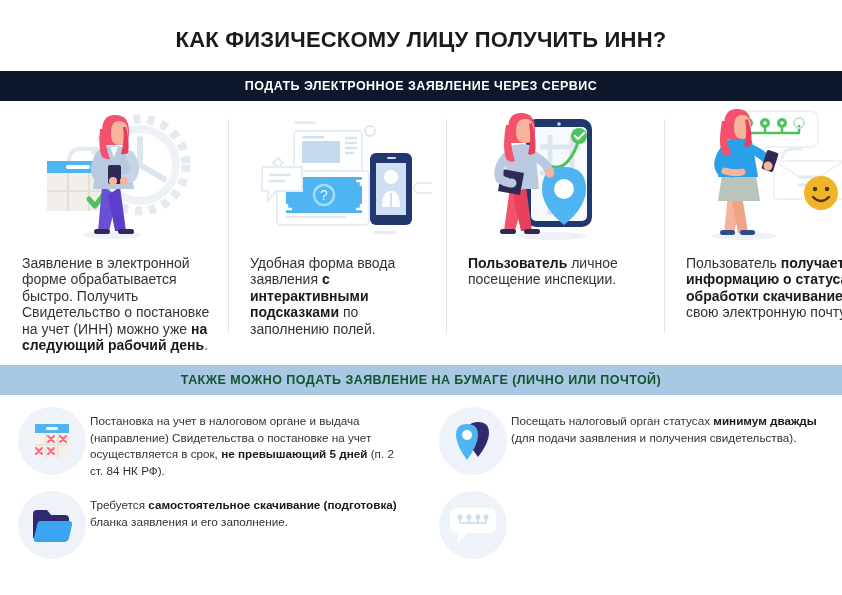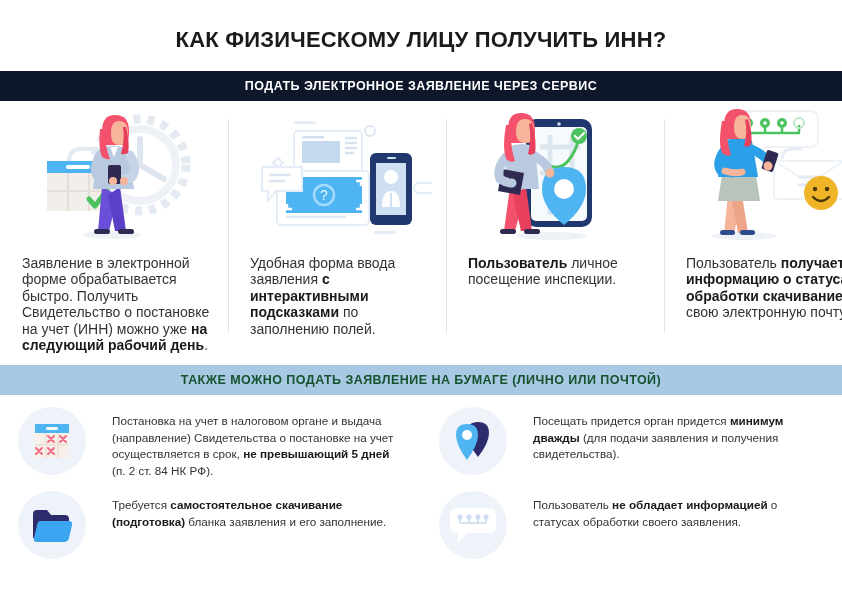--- a/index.html
+++ b/index.html
@@ -54,21 +54,21 @@
     font-size:14px;line-height:16.4px;color:#333333;padding:14px 4px 0 8px;
   }
   .caption b{font-weight:bold;color:#1a1a1a;}
 
   
   .bottom{
     display:flex;padding:12px 0 0 0;
   }
   .bcol{flex:1;padding:0 18px;box-sizing:border-box;}
   .brow{
-    display:flex;align-items:flex-start;gap:26px;margin-bottom:10px;min-height:74px;
+    display:flex;align-items:flex-start;gap:4px;margin-bottom:10px;min-height:74px;
   }
   .bicon{
     width:68px;height:68px;border-radius:50%;background:#eef3fa;
     flex:0 0 68px;display:flex;align-items:center;justify-content:center;
   }
   .btext{
     font-size:11.7px;line-height:16.6px;color:#333333;padding-top:6px;
   }
   .btext b{font-weight:bold;color:#1a1a1a;}
   svg{display:block;}
@@ -313,38 +313,35 @@
 
       <div class="brow">
         <div class="bicon">
           <svg width="44" height="42" viewBox="0 0 44 42">
             <path d="M27 2 q11 0 11 11 q0 10 -11 24 q-11 -14 -11 -24 q0 -11 11 -11z" fill="#2e2a6e"></path>
             <path d="M16 4 q11 0 11 11 q0 10 -11 25 q-11 -15 -11 -25 q0 -11 11 -11z" fill="#4eb4f2"></path>
             <circle cx="16" cy="15" r="5" fill="#ffffff"></circle>
           </svg>
         </div>
         <div class="btext">
-          <span>Посещать придется орган придется </span><b>минимум дважды</b><span> (для подачи заявления и получения свидетельства).</span>
+          <span>Посещать налоговый орган статусах </span><b>минимум дважды</b><span> (для подачи заявления и получения свидетельства).</span>
         </div>
       </div>
 
       <div class="brow">
         <div class="bicon">
           <svg width="48" height="38" viewBox="0 0 48 38">
             <path d="M8 2 h32 q7 0 7 8 v9 q0 8 -7 8 h-22 l-9 10 v-10 h-1 q-7 0 -7 -8 v-9 q0 -8 7 -8z" fill="#ffffff"></path>
             <path d="M11 17 h26" stroke="#ccdcee" stroke-width="1.6"></path>
             <path d="M11 12 v5 M20 12 v5 M29 12 v5 M37 12 v5" stroke="#ccdcee" stroke-width="1.6"></path>
             <circle cx="11" cy="11" r="2.6" fill="#ccdcee"></circle>
             <circle cx="20" cy="11" r="2.6" fill="#ccdcee"></circle>
             <circle cx="29" cy="11" r="2.6" fill="#ccdcee"></circle>
             <circle cx="37" cy="11" r="2.6" fill="#ccdcee"></circle>
           </svg>
         </div>
-        <div class="btext">
-          <span>Пользователь </span><b>не обладает информацией</b><span> о статусах обработки своего заявления.</span>
-        </div>
       </div>
 
     </div>
 
   </div>
 
 </div>
 
 </body></html>

